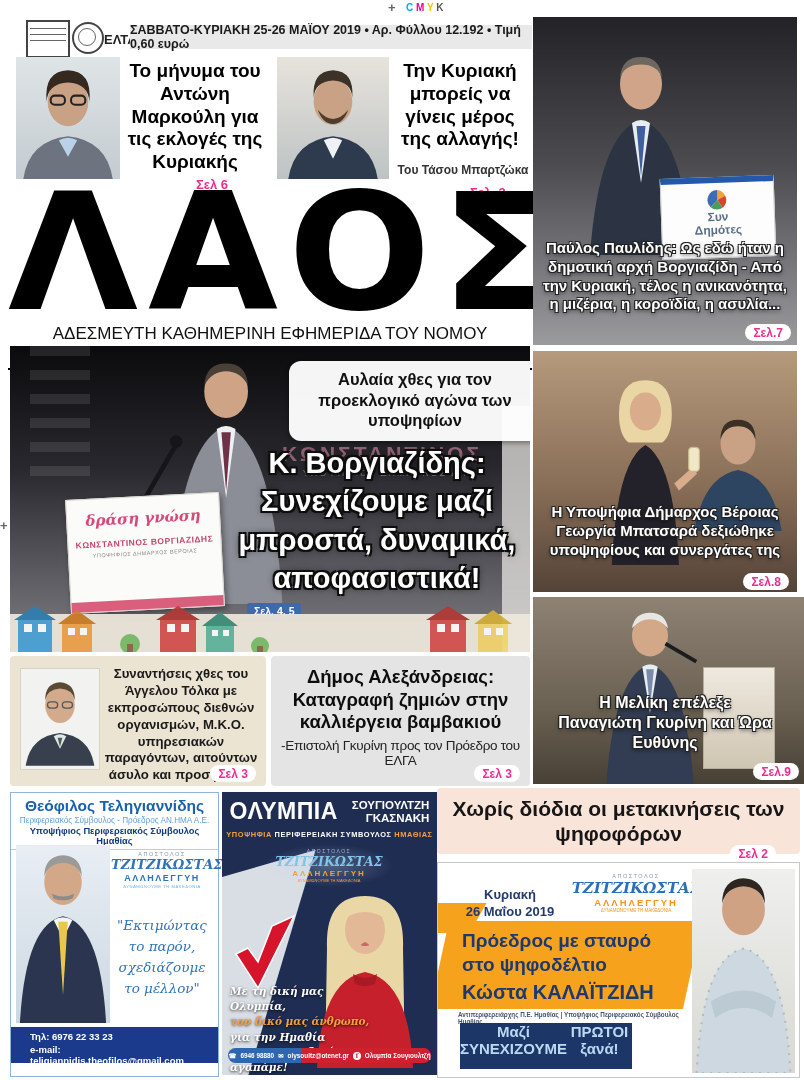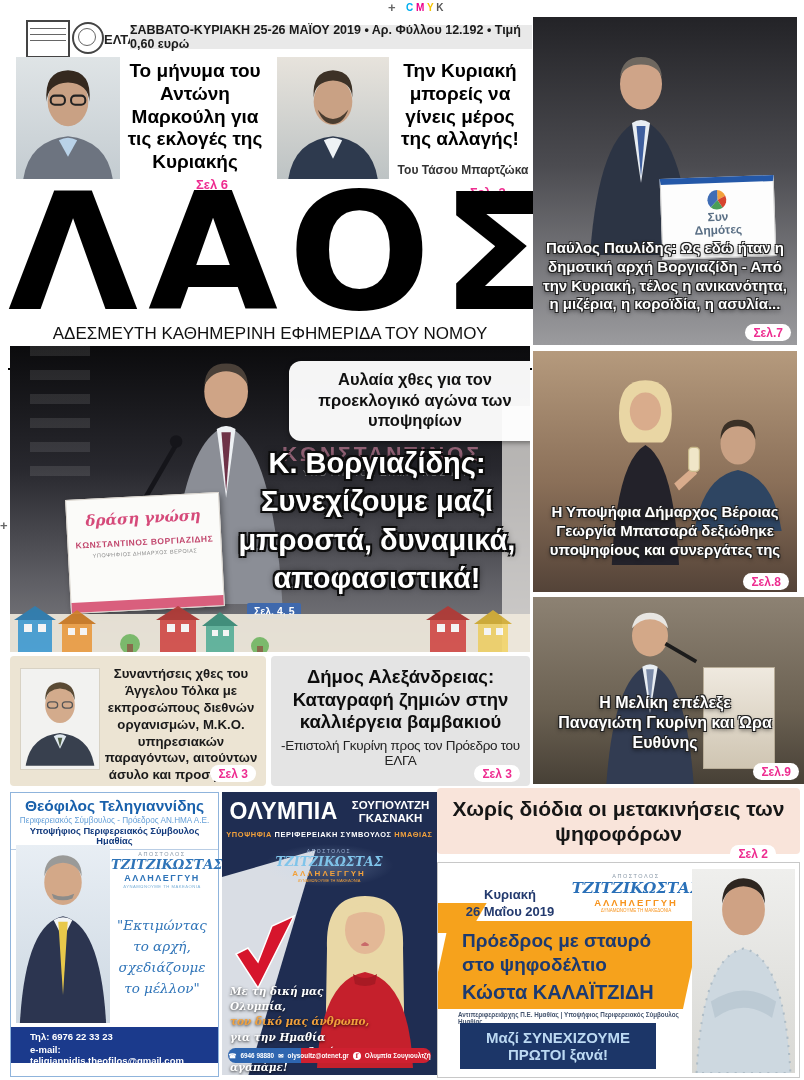--- a/index.html
+++ b/index.html
@@ -273,37 +273,37 @@
 
     <div class="abs ctr" style="left:100px;top:58px;width:102px;">
       <div style="font-size:5.5px;color:#8a99a8;letter-spacing:1.5px;">ΑΠΟΣΤΟΛΟΣ</div>
       <div class="serifit" style="font-size:13px;font-weight:bold;color:#2f74b8;">ΤΖΙΤΖΙΚΩΣΤΑΣ</div>
       <div style="font-size:9px;font-weight:bold;color:#2f74b8;letter-spacing:1.5px;margin-top:1px;">ΑΛΛΗΛΕΓΓΥΗ</div>
       <div style="font-size:4.2px;color:#7ab0d8;letter-spacing:.5px;margin-top:1px;">ΔΥΝΑΜΩΝΟΥΜΕ ΤΗ ΜΑΚΕΔΟΝΙΑ</div>
     </div>
 
     <div class="abs ctr serifit" style="left:100px;top:122px;width:102px;font-size:13.5px;color:#2f74b8;line-height:1.55;">
       <div>"Εκτιμώντας</div>
-      <div>το αρχή,</div>
+      <div>το παρόν,</div>
       <div>σχεδιάζουμε</div>
       <div>το μέλλον"</div>
     </div>
 
     <div class="abs navybar" style="left:0;top:234px;width:100%;height:36px;padding:4px 19px;box-sizing:border-box;">
       <div style="font-size:9.5px;font-weight:bold;">Τηλ: 6976 22 33 23</div>
       <div style="font-size:9.5px;font-weight:bold;margin-top:2px;">e-mail: teligiannidis.theofilos@gmail.com</div>
     </div>
   </div>
 
   <div class="abs photo" style="left:222px;top:792px;width:215px;height:283px;background:#1f2d52;">
     <div class="abs" style="left:0;top:58px;width:120px;height:225px;background:#d9dde4;clip-path:polygon(0 12%,78% 0,22% 100%,0 100%);"></div>
 
     <div class="abs" style="left:0;top:6px;width:100%;display:flex;justify-content:center;align-items:center;gap:14px;">
       <span style="font-size:23px;font-weight:bold;color:#fff;letter-spacing:.5px;">ΟΛΥΜΠΙΑ</span>
-      <span style="text-align:center;line-height:1.05;">
+      <span style="text-align:right;line-height:1.05;">
         <div style="font-size:11.5px;font-weight:bold;color:#fff;">ΣΟΥΓΙΟΥΛΤΖΗ</div>
         <div style="font-size:11.5px;font-weight:bold;color:#fff;">ΓΚΑΣΝΑΚΗ</div>
       </span>
     </div>
 
     <div class="abs ctr" style="left:0;top:38px;width:100%;font-size:7.4px;font-weight:bold;letter-spacing:.6px;">
       <span style="color:#f2a13c;">ΥΠΟΨΗΦΙΑ</span>
       <span style="color:#fff;">ΠΕΡΙΦΕΡΕΙΑΚΗ ΣΥΜΒΟΥΛΟΣ</span>
       <span style="color:#f2a13c;">ΗΜΑΘΙΑΣ</span>
     </div>
@@ -371,19 +371,19 @@
       </svg>
     </div>
 
     <div class="abs" style="left:24px;top:66px;font-size:19px;font-weight:bold;color:#1d3a70;line-height:1.25;">
       <div>Πρόεδρος με σταυρό</div>
       <div>στο ψηφοδέλτιο</div>
     </div>
     <div class="abs" style="left:24px;top:118px;font-size:20px;font-weight:bold;color:#1d3a70;">Κώστα ΚΑΛΑΪΤΖΙΔΗ</div>
     <div class="abs" style="left:20px;top:148px;width:230px;font-size:6.3px;color:#44546e;font-weight:bold;">Αντιπεριφερειάρχης Π.Ε. Ημαθίας | Υποψήφιος Περιφερειακός Σύμβουλος Ημαθίας</div>
 
-    <div class="abs ctr" style="left:22px;top:160px;width:196px;height:46px;background:#1c3668;display:flex;flex-direction:column;justify-content:center;">
+    <div class="abs ctr" style="left:22px;top:160px;width:172px;height:46px;background:#1c3668;display:flex;justify-content:center;">
       <div style="font-size:15px;font-weight:bold;color:#bcd9f2;">Μαζί ΣΥΝΕΧΙΖΟΥΜΕ</div>
       <div style="font-size:15px;font-weight:bold;color:#bcd9f2;">ΠΡΩΤΟΙ ξανά!</div>
     </div>
   </div>
 
 </div>
 
 </body></html>

